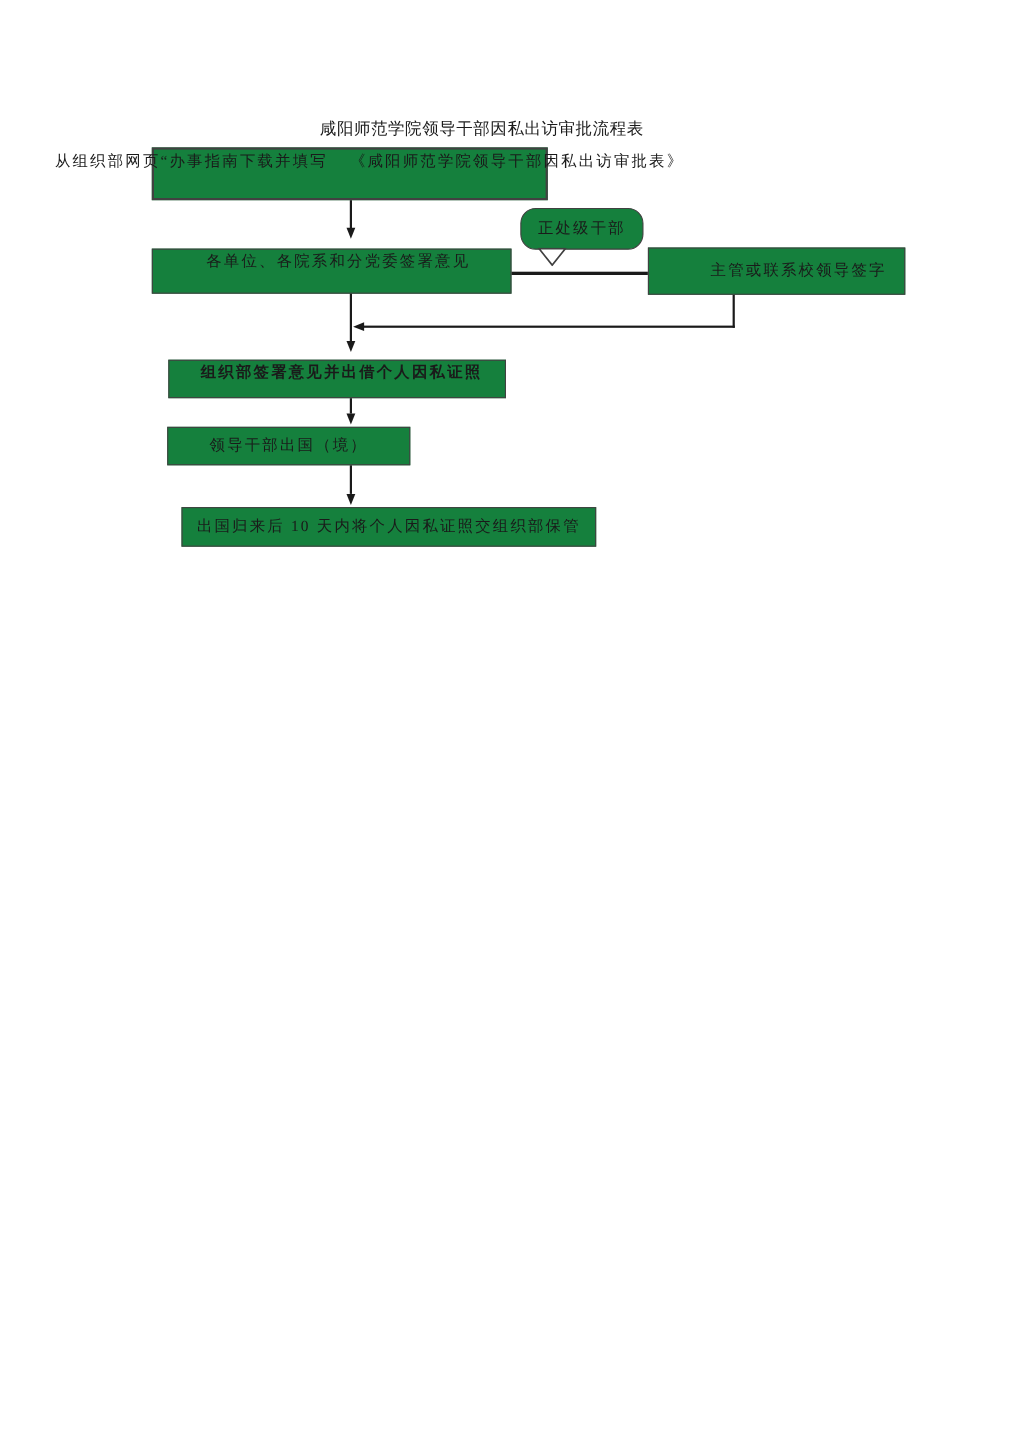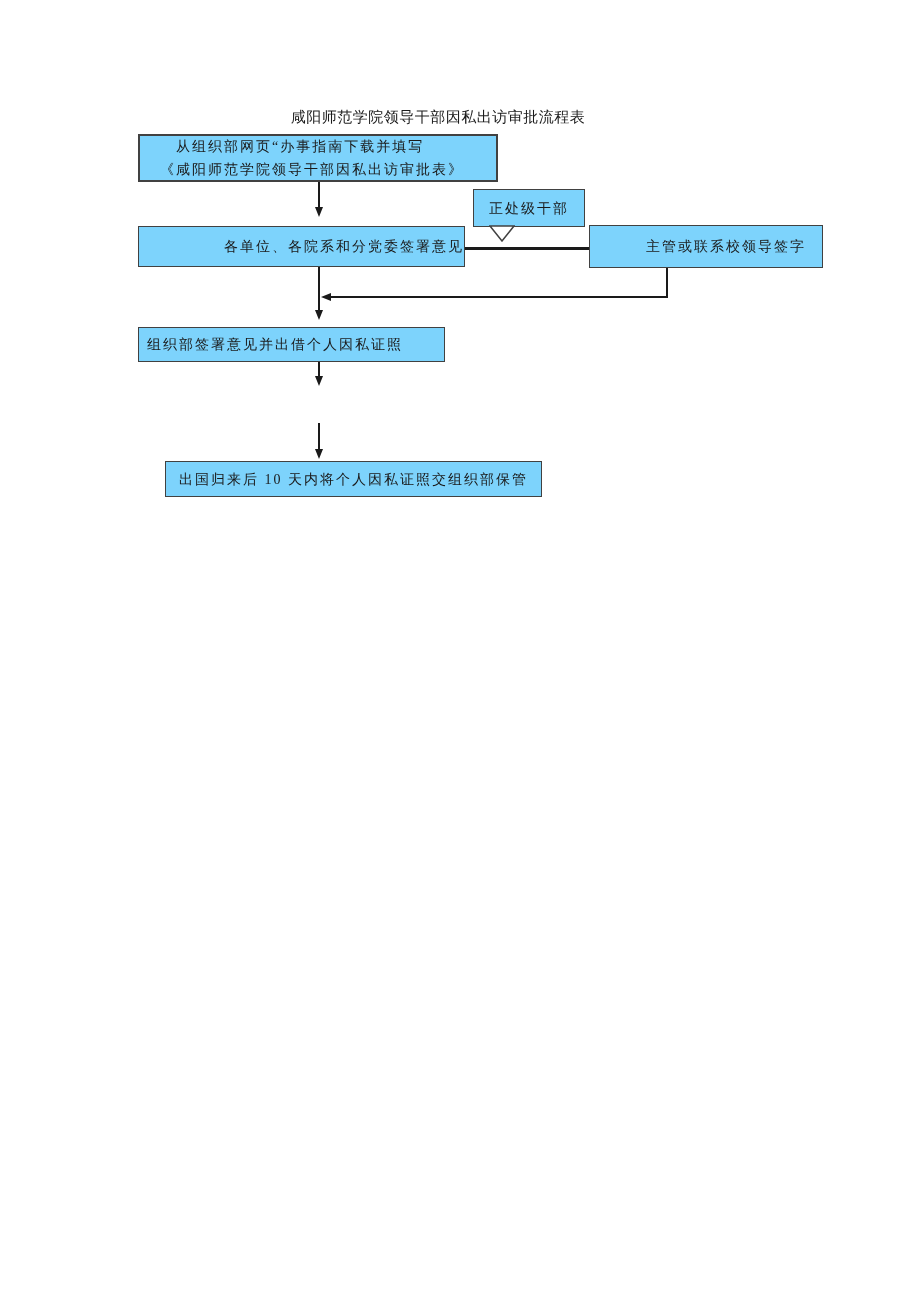--- a/index.html
+++ b/index.html
@@ -18,40 +18,40 @@
     top: 108px;
     width: 600px;
     text-align: center;
     font-size: 15px;
     letter-spacing: 0.5px;
     white-space: nowrap;
   }
   .node {
     position: absolute;
     box-sizing: border-box;
-    background: #7dd3fc;
+    background: #15803d;
     border: 1.5px solid #414141;
     font-size: 14px;
     letter-spacing: 2px;
     display: flex;
-    flex-direction: column;
+    flex-direction: row;
     justify-content: center;
     white-space: nowrap;
   }
   .node .ln { line-height: 23px; }
   .node.center { align-items: center; }
   .box1 { left: 138px; top: 134px; width: 360px; height: 48px; border-width: 2px; }
   .box1 .ln1 { padding-left: 36px; }
   .box1 .ln2 { padding-left: 20px; }
   .box2 { left: 138px; top: 226px; width: 327px; height: 41px; padding-left: 12px; text-align: right; }
   .box3 { left: 589px; top: 225px; width: 234px; height: 43px; padding-left: 40px; }
-  .box4 { left: 138px; top: 327px; width: 307px; height: 35px; padding-left: 8px; }
+  .box4 { left: 153px; top: 327px; width: 307px; height: 35px; padding-left: 8px; font-weight: bold; }
   .box5 { left: 152px; top: 388px; width: 221px; height: 35px; }
   .box6 { left: 165px; top: 461px; width: 377px; height: 36px; }
-  .callout { left: 473px; top: 189px; width: 112px; height: 38px; }
+  .callout { left: 473px; top: 189px; width: 112px; height: 38px; border-radius: 14px; }
   .callout-tail { position: absolute; left: 489px; top: 225px; }
   .vline, .hline { position: absolute; background: #1a1a1a; }
   .vline { width: 2px; }
   .hline { height: 2px; }
   .head-down {
     position: absolute; width: 0; height: 0;
     border-left: 4px solid transparent;
     border-right: 4px solid transparent;
     border-top: 10px solid #1a1a1a;
   }
@@ -109,20 +109,23 @@
 
   <div class="node box4">
     <div class="ln">组织部签署意见并出借个人因私证照</div>
   </div>
 
   <div>
     <div class="vline" style="left:318px; top:362px; height:14px;"></div>
     <div class="head-down" style="left:315px; top:376px;"></div>
   </div>
 
+  <div class="node center box5">
+    <div class="ln">领导干部出国（境）</div>
+  </div>
 
   <div>
     <div class="vline" style="left:318px; top:423px; height:26px;"></div>
     <div class="head-down" style="left:315px; top:449px;"></div>
   </div>
 
   <div class="node center box6">
     <div class="ln">出国归来后 10 天内将个人因私证照交组织部保管</div>
   </div>
 

